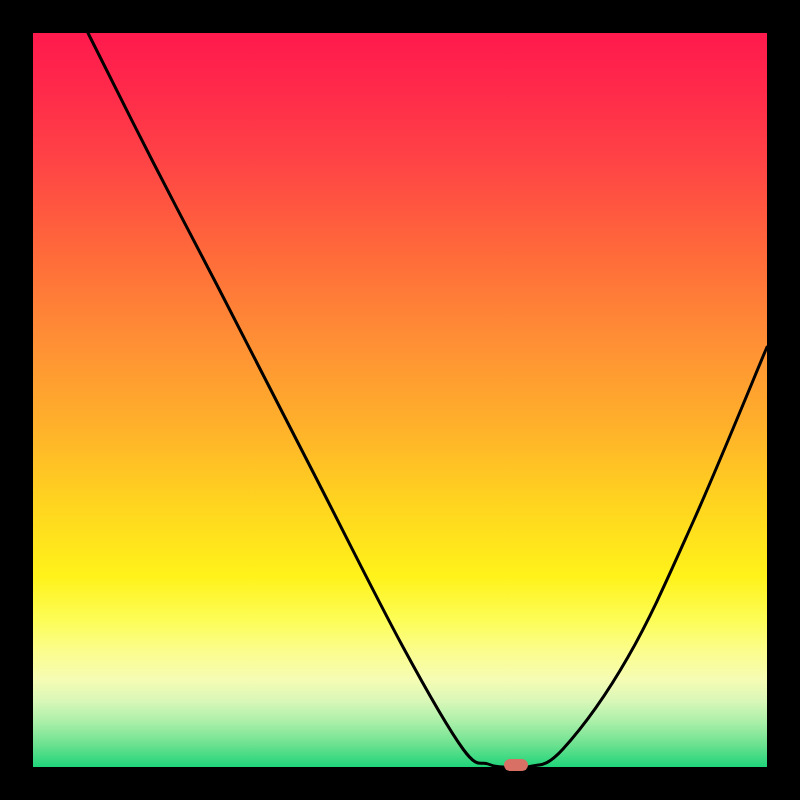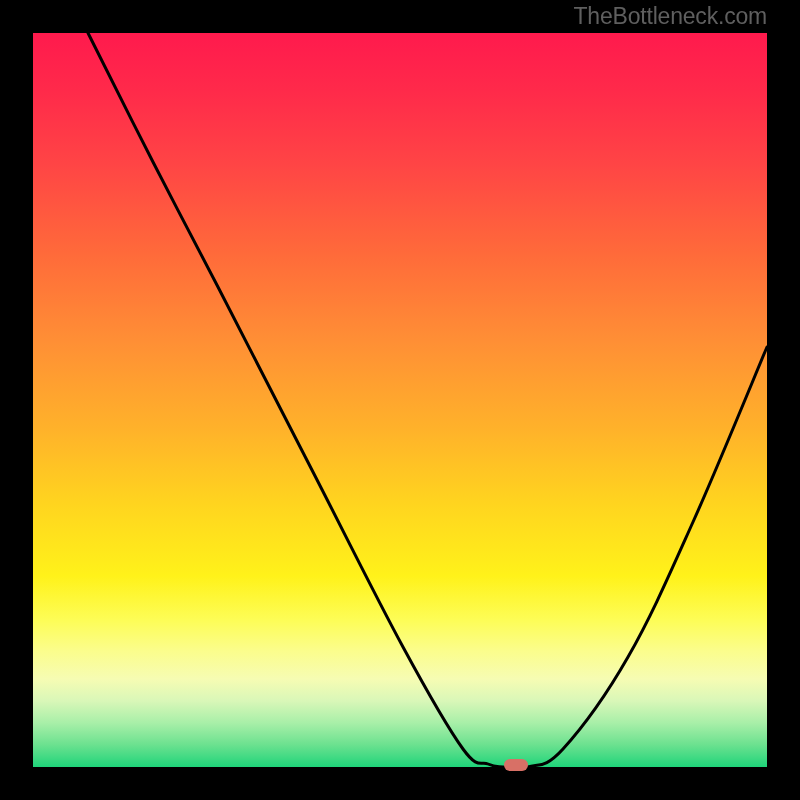--- a/index.html
+++ b/index.html
@@ -70,19 +70,18 @@
     height: 12px;
     background: #d87066;
     border-radius: 6px;
     z-index: 3;
   }
 </style>
 </head>
 <body>
 
 <div class="frame">
-  <div class="watermark">TheBottleneck.com</div>
   <div class="plot"></div>
   <svg class="curve" viewBox="0 0 734 734" preserveAspectRatio="none">
     <path id="curvePath" fill="none" stroke="#000" stroke-width="3" stroke-linecap="round" stroke-linejoin="round" d="M 55 0 C 66.7 23.22, 96.6 83.28, 120 129 C 143.4 174.72, 156.2 198.2, 185 254 C 213.8 309.8, 246.7 374.2, 280 439 C 313.3 503.8, 343 564.14, 370 614 C 397 663.86, 414.7 694.94, 430 716 C 445.3 737.06, 447.8 727.76, 455 731 C 462.2 734.24, 462.8 733.46, 470 734 C 477.2 734.54, 484.2 737.24, 495 734 C 505.8 730.76, 512 735.8, 530 716 C 548 696.2, 571.6 664.86, 595 624 C 618.4 583.14, 634.98 544.8, 660 489 C 685.02 433.2, 720.68 345.5, 734 314"></path>
   </svg>
   <div class="marker" id="marker" style="left: 504px; top: 759px;"></div>
 </div>
 
 </body></html>

